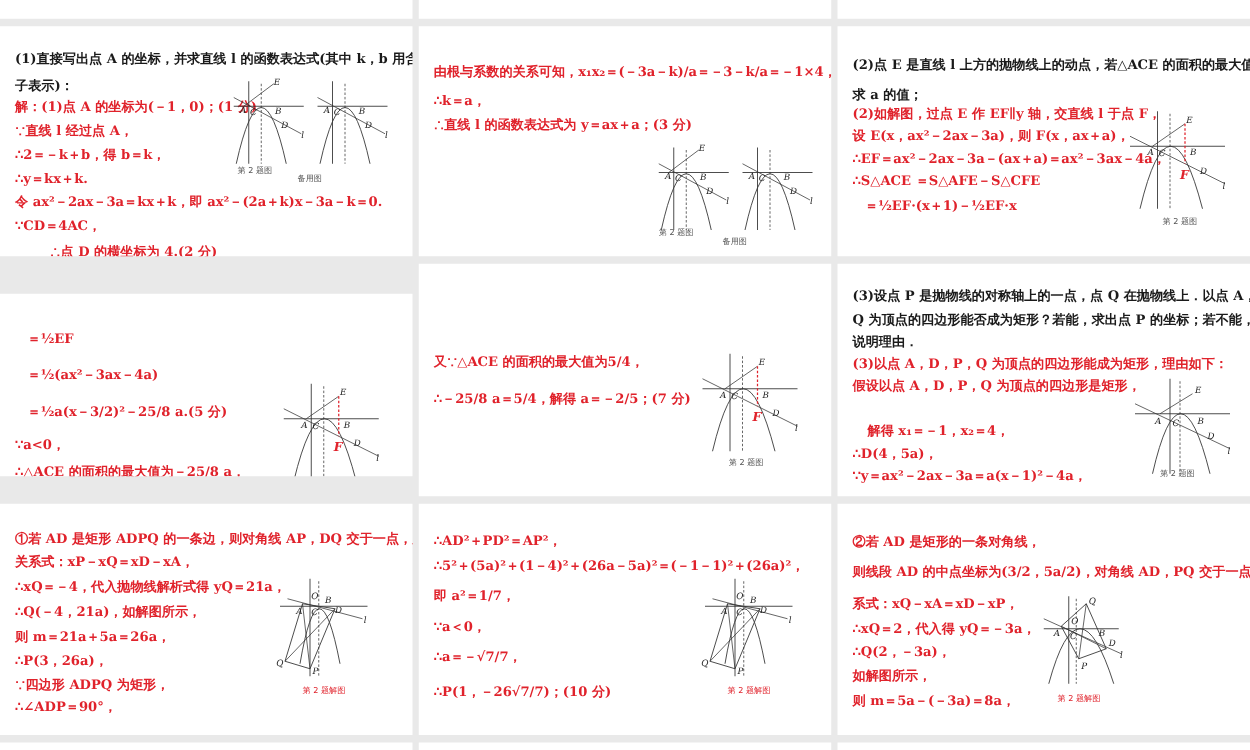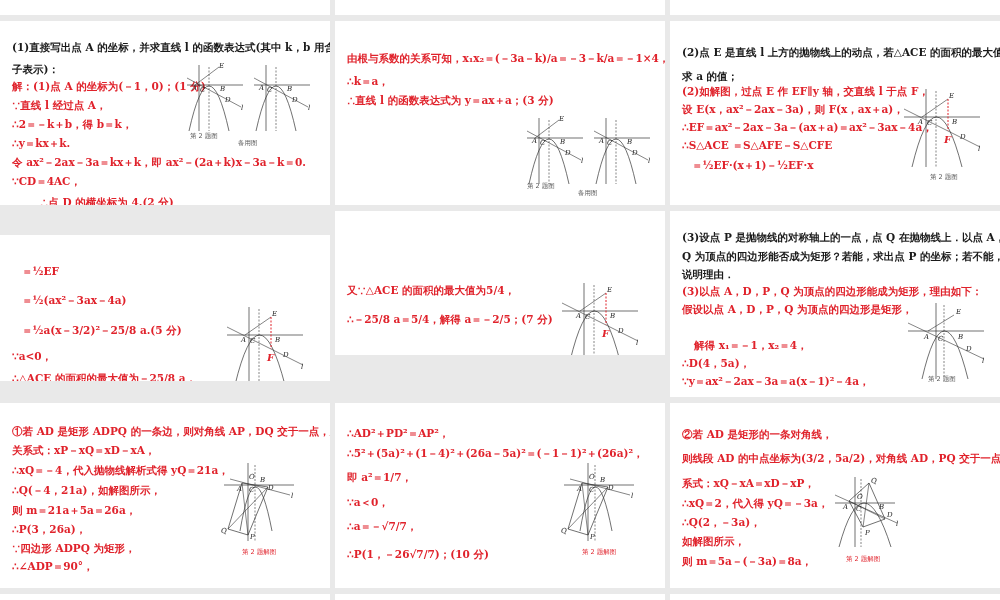--- a/index.html
+++ b/index.html
@@ -154,21 +154,21 @@
       <text x="25" y="38">C</text>
       <text x="50" y="37">B</text>
       <text x="58" y="52">D</text>
       <text x="47" y="11">E</text>
       <text x="76" y="64">l</text>
     <text class="redf" x="42" y="56">F</text>
   </svg>
   <div class="caption" style="left:248px;top:155px;">第 2 题图</div>
 </div>
 
-<div class="panel" style="left:335px;top:211px;width:330px;height:144px;">
+<div class="panel" style="left:335px;top:211px;width:330px;height:186px;">
   <div class="txt red line" style="left:12px;top:74px;">又∵△ACE 的面积的最大值为5/4，</div>
   <div class="txt red line" style="left:12px;top:103px;">∴－25/8 a＝5/4，解得 a＝－2/5；(7 分)</div>
   <svg class="fig" width="80" height="82" style="left:225px;top:70px;">
     <line x1="2" y1="30" x2="78" y2="30" stroke="#333" stroke-width="0.7"></line>
     <line x1="24" y1="2" x2="24" y2="80" stroke="#333" stroke-width="0.7"></line>
     <line x1="34" y1="4" x2="34" y2="80" stroke="#333" stroke-width="0.6" stroke-dasharray="2,1.5"></line>
     <path d="M10,80 Q34,-20 60,80" fill="none" stroke="#333" stroke-width="0.7"></path>
     <line x1="2" y1="22" x2="78" y2="60" stroke="#333" stroke-width="0.6"></line>
     <line x1="20" y1="30" x2="46" y2="12" stroke="#333" stroke-width="0.6"></line>
     <line x1="46" y1="12" x2="46" y2="44" stroke="#e0222b" stroke-width="1" stroke-dasharray="2,1.5"></line>

